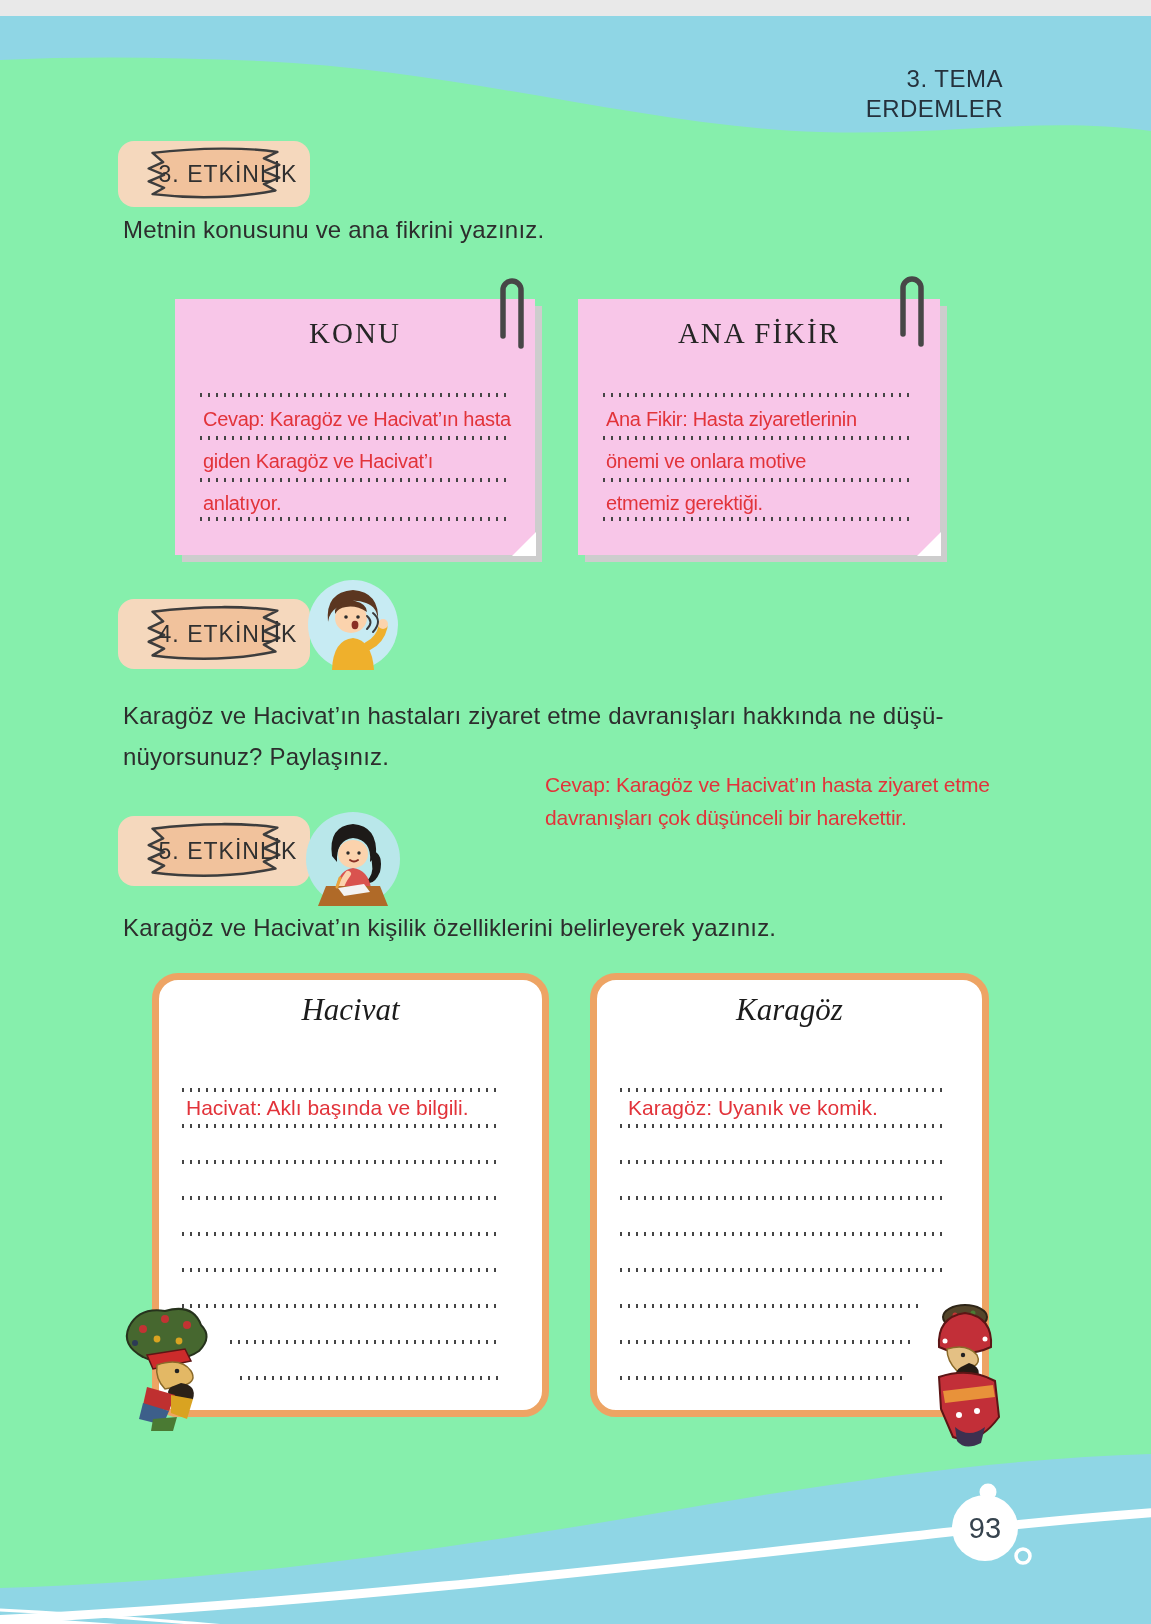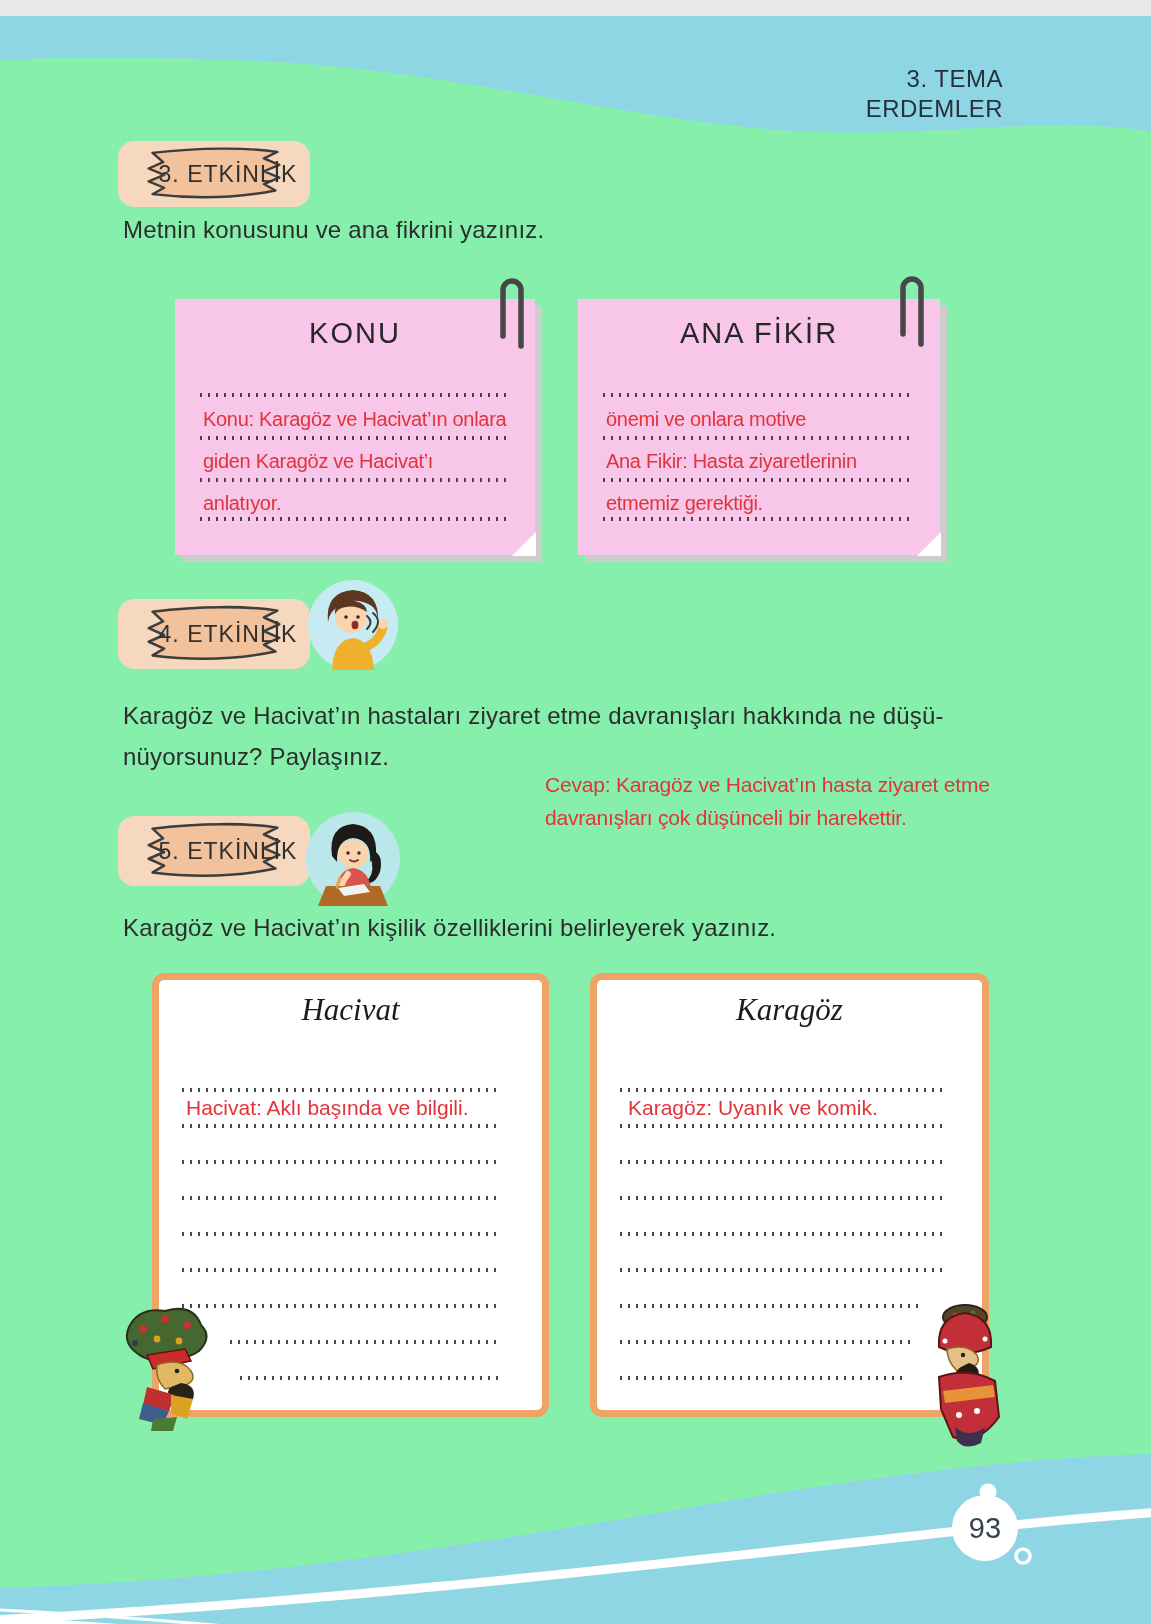--- a/index.html
+++ b/index.html
@@ -15,35 +15,35 @@
   
   .badge{position:absolute;width:192px;background:#f5d8bd;border-radius:16px;}
   .badge svg{position:absolute;inset:0;width:100%;height:100%;}
   .badge .lbl{position:absolute;inset:0;display:flex;align-items:center;justify-content:center;
       font-size:23px;letter-spacing:1px;color:#303030;font-weight:500;padding-left:28px;}
 
   
   .prompt{position:absolute;font-size:24px;color:#2d2d2d;letter-spacing:.2px;}
 
   
-  .card{position:absolute;width:360px;height:256px;background:#f8c6e8;box-shadow:7px 7px 0 #cdcdcd;}
+  .card{position:absolute;width:360px;height:256px;background:#f8c6e8;box-shadow:7px 7px 0 #cdcdcd;font-family:Liberation Serif, serif;}
   .card .fold{position:absolute;right:-1px;bottom:-1px;width:0;height:0;
       border-left:24px solid transparent;border-bottom:24px solid #ffffff;}
   .card-title{position:absolute;top:18px;left:0;width:100%;text-align:center;
       font-size:29px;letter-spacing:2px;color:#262626;font-weight:500;}
   .dotline{position:absolute;height:4px;
       background:repeating-linear-gradient(90deg,#454545 0 2.5px,transparent 2.5px 8px);}
   .red{color:#e2333a;}
   .card-red{position:absolute;font-size:20px;line-height:42px;letter-spacing:-.3px;white-space:nowrap;}
 
   
   .answer{position:absolute;font-size:21px;line-height:33px;letter-spacing:-.2px;white-space:nowrap;}
 
   
-  .cbox{position:absolute;width:383px;height:430px;border:7px solid #eda464;border-radius:12px;background:#fff;}
+  .cbox{position:absolute;width:383px;height:430px;border:7px solid #eda464;border-radius:26px;background:#fff;}
   .cbox-title{position:absolute;top:12px;left:0;width:100%;text-align:center;
       font-family:"Liberation Serif",serif;font-style:italic;font-size:31px;color:#1c1c1c;}
   .box-red{position:absolute;font-size:21px;white-space:nowrap;}
 
   .pagenum{position:absolute;left:952px;top:1479px;width:66px;height:66px;border-radius:50%;
       background:#fff;display:flex;align-items:center;justify-content:center;
       font-size:29px;color:#36434e;}
 </style>
 </head>
 <body>
@@ -70,39 +70,39 @@
 
   <div class="card" style="left:175px;top:283px">
     <div class="fold"></div>
     <div class="card-title">KONU</div>
   </div>
   <div class="dotline" style="left:200px;top:377px;width:310px"></div>
   <div class="dotline" style="left:200px;top:420px;width:310px"></div>
   <div class="dotline" style="left:200px;top:462px;width:310px"></div>
   <div class="dotline" style="left:200px;top:501px;width:310px"></div>
   <div class="card-red red" style="left:203px;top:382px">
-    <div>Konu: Karagöz ve Hacivat’ın onlara</div>
+    <div>Cevap: Karagöz ve Hacivat’ın hasta</div>
     <div>giden Karagöz ve Hacivat’ı</div>
     <div>anlatıyor.</div>
   </div>
   <svg class="abs" style="left:496px;top:258px" width="34" height="76" viewBox="0 0 34 76">
     <path d="M25,72 V16 a9,9 0 0 0 -18,0 v46" fill="none" stroke="#474747" stroke-width="5.5" stroke-linecap="round"></path>
   </svg>
 
   <div class="card" style="left:578px;top:283px;width:362px">
     <div class="fold"></div>
     <div class="card-title">ANA FİKİR</div>
   </div>
   <div class="dotline" style="left:603px;top:377px;width:312px"></div>
   <div class="dotline" style="left:603px;top:420px;width:312px"></div>
   <div class="dotline" style="left:603px;top:462px;width:312px"></div>
   <div class="dotline" style="left:603px;top:501px;width:312px"></div>
   <div class="card-red red" style="left:606px;top:382px">
+    <div>Ana Fikir: Hasta ziyaretlerinin</div>
     <div>önemi ve onlara motive</div>
-    <div>Ana Fikir: Hasta ziyaretlerinin</div>
     <div>etmemiz gerektiği.</div>
   </div>
   <svg class="abs" style="left:896px;top:256px" width="34" height="76" viewBox="0 0 34 76">
     <path d="M25,72 V16 a9,9 0 0 0 -18,0 v46" fill="none" stroke="#474747" stroke-width="5.5" stroke-linecap="round"></path>
   </svg>
 
   <div class="badge" style="left:118px;top:583px;height:70px">
     <svg viewBox="0 0 200 72" preserveAspectRatio="none">
       <path d="M36,13 C85,7 135,7 166,12 L152,19 L168,26 L152,33 L168,40 L152,47 L164,54
                C120,63 76,63 36,58 L48,51 L32,44 L48,37 L32,30 L47,23 Z" fill="#f1c29c" stroke="#3d3d3d" stroke-width="2.6" stroke-linejoin="round"></path>

